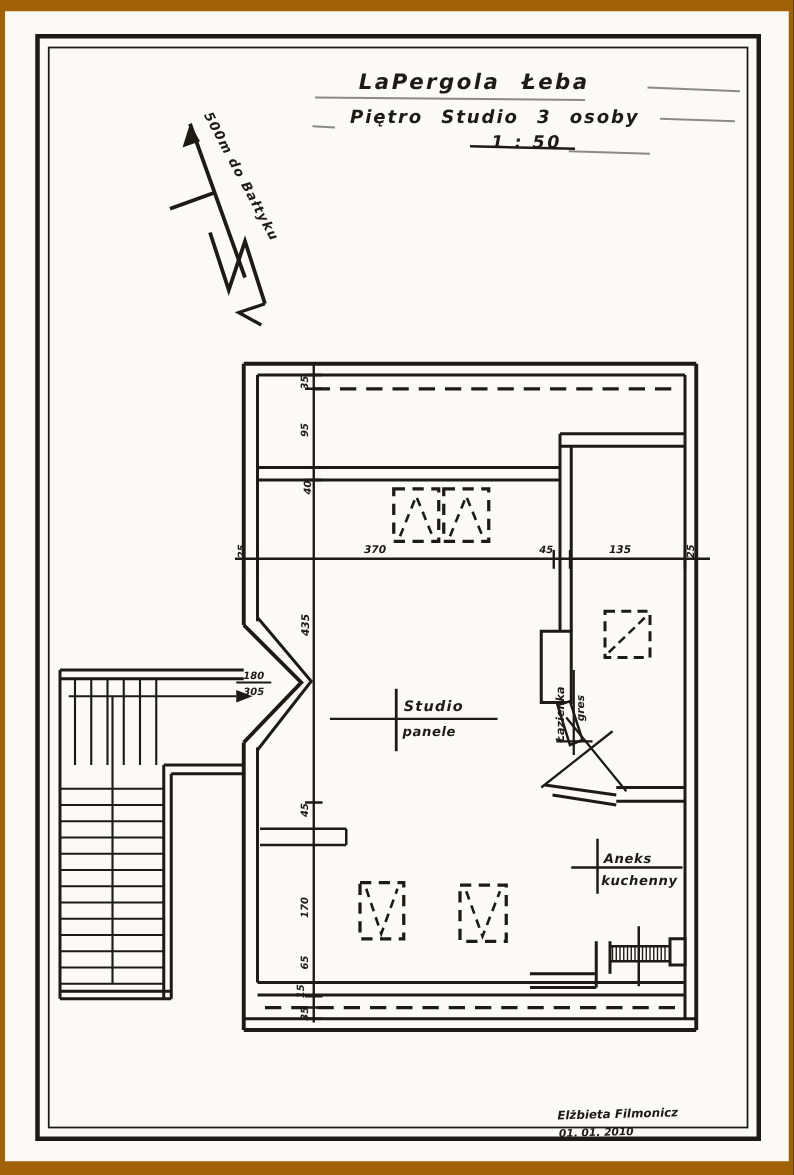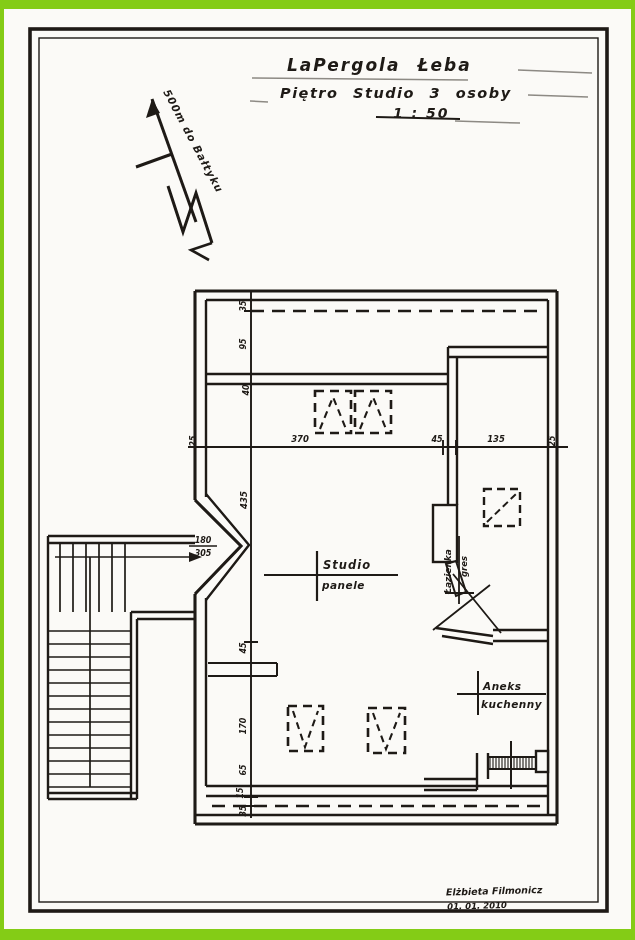--- a/index.html
+++ b/index.html
@@ -1,16 +1,16 @@
 <!DOCTYPE html>
 <html><head>
 <meta charset="utf-8">
 <style>
   html,body{margin:0;padding:0;background:#000;}
-  .page{position:relative;width:635px;height:940px;background:#84cc16;overflow:hidden;
+  .page{position:relative;width:635px;height:940px;background:#a16207;overflow:hidden;
         font-family:"DejaVu Sans",sans-serif;}
   .paper{position:absolute;left:4px;top:9px;width:627px;height:920px;background:#fbfaf7;}
   svg{position:absolute;left:0;top:0;}
   .ink{stroke:#1e1a16;fill:none;}
   .inkfill{fill:#1e1a16;stroke:none;}
   text{fill:#1e1a16;font-family:"DejaVu Sans",sans-serif;font-weight:bold;font-style:italic;}
   .t-title{font-size:17px;letter-spacing:2px;word-spacing:9px;}
   .t-sub{font-size:14.5px;letter-spacing:1.5px;word-spacing:8px;}
   .t-scale{font-size:14px;letter-spacing:2px;}
   .t-room{font-size:11.5px;letter-spacing:1px;}

